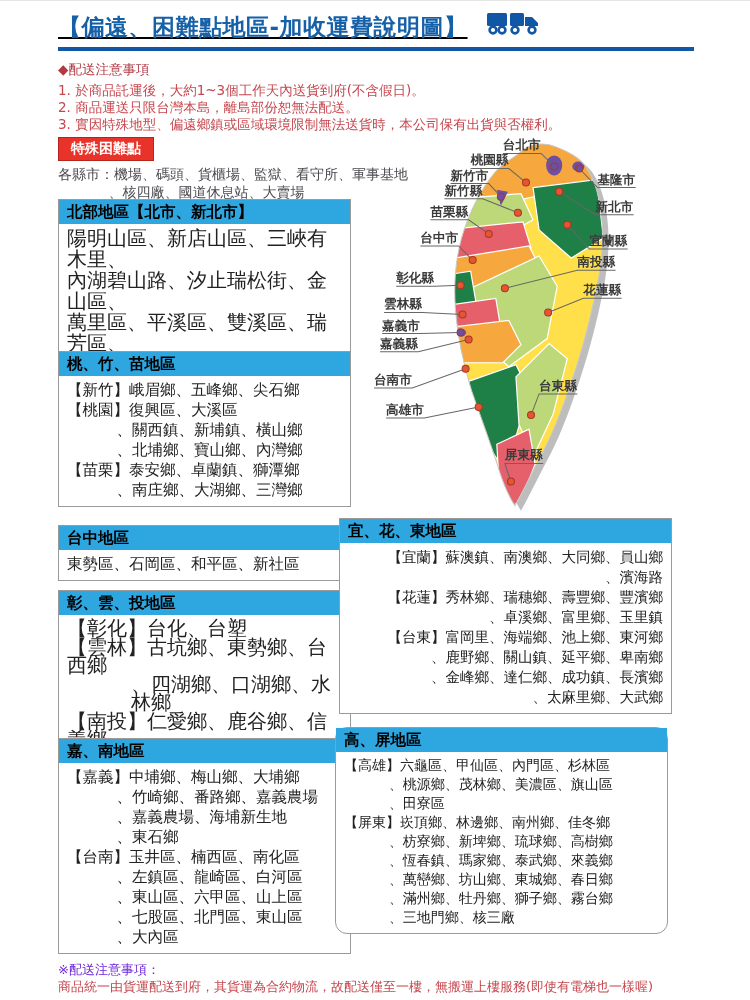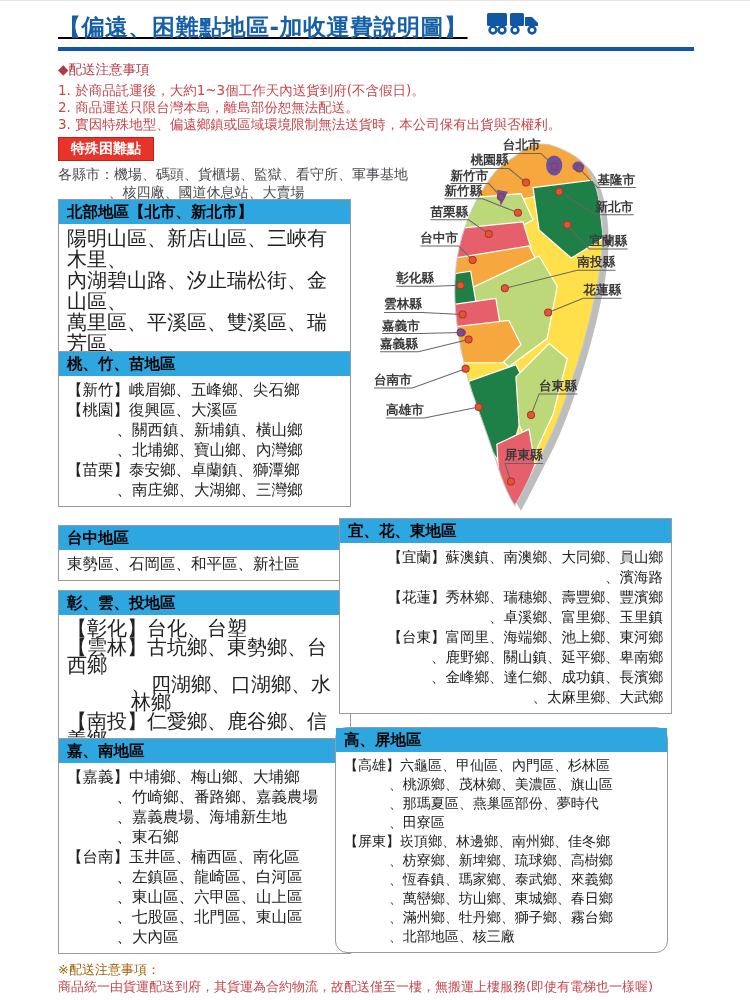--- a/index.html
+++ b/index.html
@@ -40,21 +40,21 @@
   #box-yhd      { left:339px; top:517px; width:331px; }
   #box-kp       { left:335px; top:726px; width:331px;border-radius:12px; }
   
   .map { position:absolute; left:370px; top:136px; width:312px; height:378px; }
   .maplabel { font-size:12.5px; font-weight:bold; fill:#3a3a3a; }
   .leader { fill:none; stroke:#666; stroke-width:1; }
   .dot { stroke:#a03a28; stroke-width:1; }
   .region { stroke:#ffffff; stroke-width:1.2; }
   
   .footer { position:absolute; left:58px; top:960px; font-size:13px; line-height:17px; }
-  .footer-heading { color:#a16207; }
+  .footer-heading { color:#6d28d9; }
   .footer-body { color:#c5474e; }
 </style>
 </head>
 <body>
 
 <div class="page">
 
   <div class="header">
     <div class="title-row">
       <span class="title">【偏遠、困難點地區-加收運費說明圖】</span>
@@ -157,28 +157,27 @@
         <div class="line indent">、金峰鄉、達仁鄉、成功鎮、長濱鄉</div>
         <div class="line indent">、太麻里鄉、大武鄉</div>
       </div>
   </div>
 
   <div class="region-box" id="box-kp">
     <div class="box-header">高、屏地區</div>
     <div class="box-body fs145-lh19">
         <div class="line">【高雄】六龜區、甲仙區、內門區、杉林區</div>
         <div class="line indent">、桃源鄉、茂林鄉、美濃區、旗山區</div>
-        <div class="line indent">、那瑪夏區、燕巢區部份、夢時代</div>
         <div class="line indent">、田寮區</div>
         <div class="line">【屏東】崁頂鄉、林邊鄉、南州鄉、佳冬鄉</div>
         <div class="line indent">、枋寮鄉、新埤鄉、琉球鄉、高樹鄉</div>
         <div class="line indent">、恆春鎮、瑪家鄉、泰武鄉、來義鄉</div>
         <div class="line indent">、萬巒鄉、坊山鄉、東城鄉、春日鄉</div>
         <div class="line indent">、滿州鄉、牡丹鄉、獅子鄉、霧台鄉</div>
-        <div class="line indent">、北部地區、核三廠</div>
+        <div class="line indent">、三地門鄉、核三廠</div>
       </div>
   </div>
 
   <div class="map">
     <svg width="312" height="378" viewBox="0 0 310 375">
       <defs>
         <clipPath id="island-clip">
           <path d="M148,16 C158,6 172,4 186,10 C198,15 208,20 215,30 C223,42 228,58 230,78 C233,104 229,134 223,160 C217,188 209,218 199,246 C191,270 181,296 169,318 C159,337 151,354 144,366 C140,360 133,346 128,330 C120,304 110,278 101,252 C93,226 87,198 85,172 C83,148 85,122 91,100 C98,76 110,52 124,35 C131,27 140,22 148,16 Z"></path>
         </clipPath>
       </defs>

